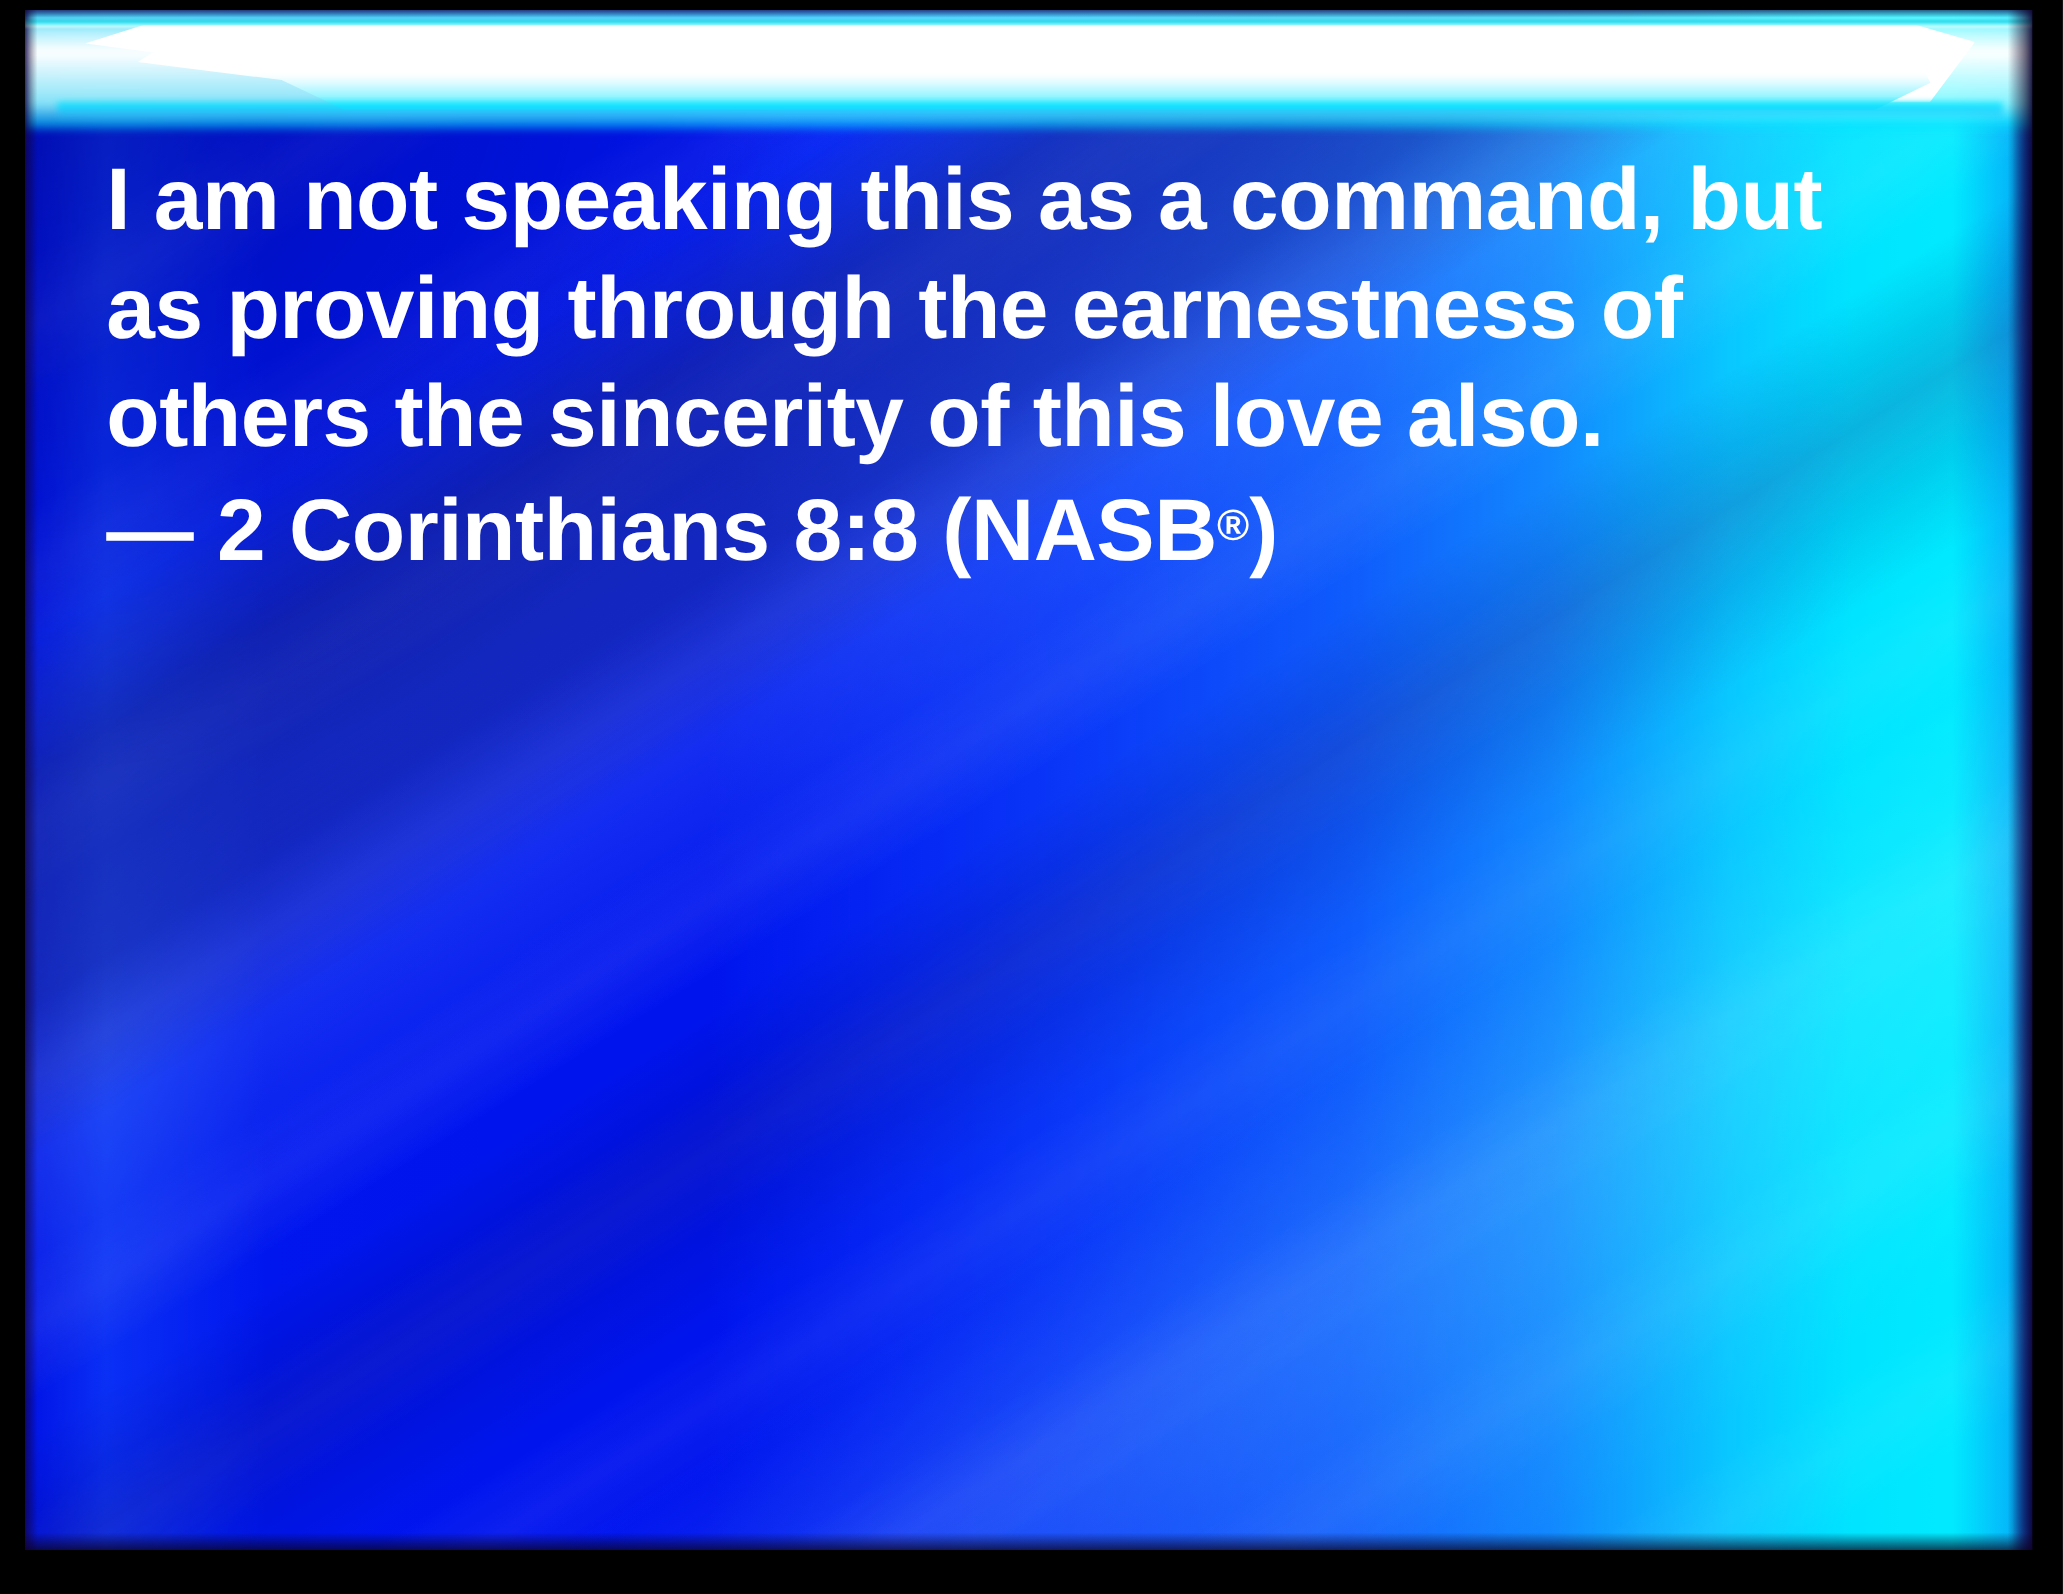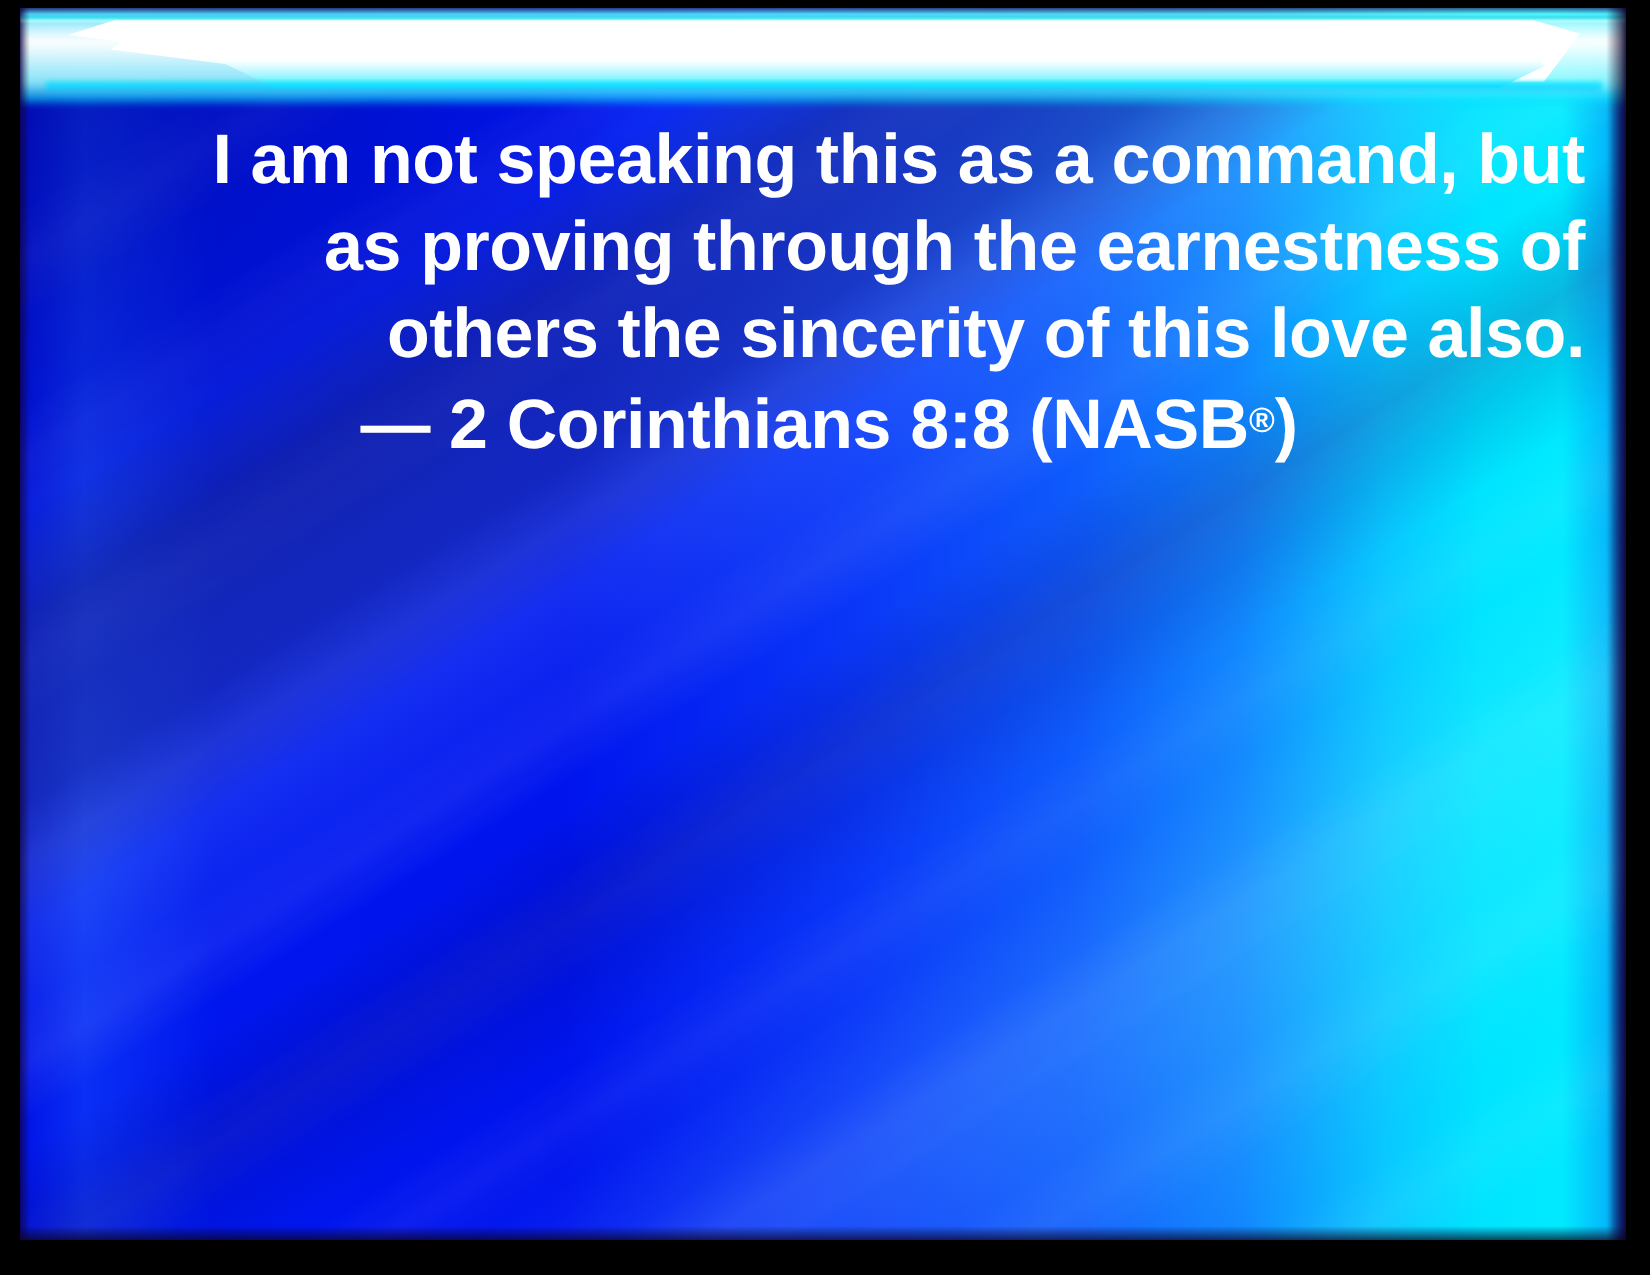--- a/index.html
+++ b/index.html
@@ -237,26 +237,25 @@
     font-size: 70px;
     line-height: 87px;
     letter-spacing: -0.4px;
     white-space: nowrap;
     font-stretch: condensed;
     text-rendering: geometricPrecision;
   }
   .verse-line {
     display: block;
     height: 87px;
-    text-align: right;
   }
   .citation-line {
     display: block;
     height: 87px;
-    text-align: center;
+    text-align: left;
     padding-right: 12px;
   }
   .reg-mark {
     font-size: 0.50em;
     vertical-align: 0.46em;
     letter-spacing: 0;
   }
 </style>
 </head>
 <body>

